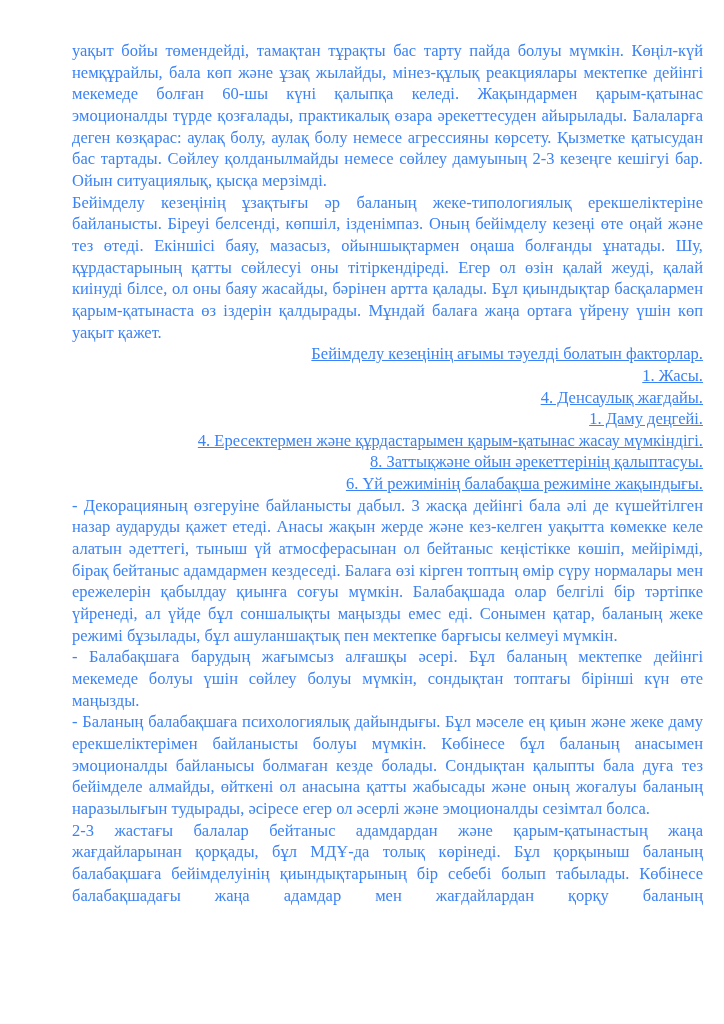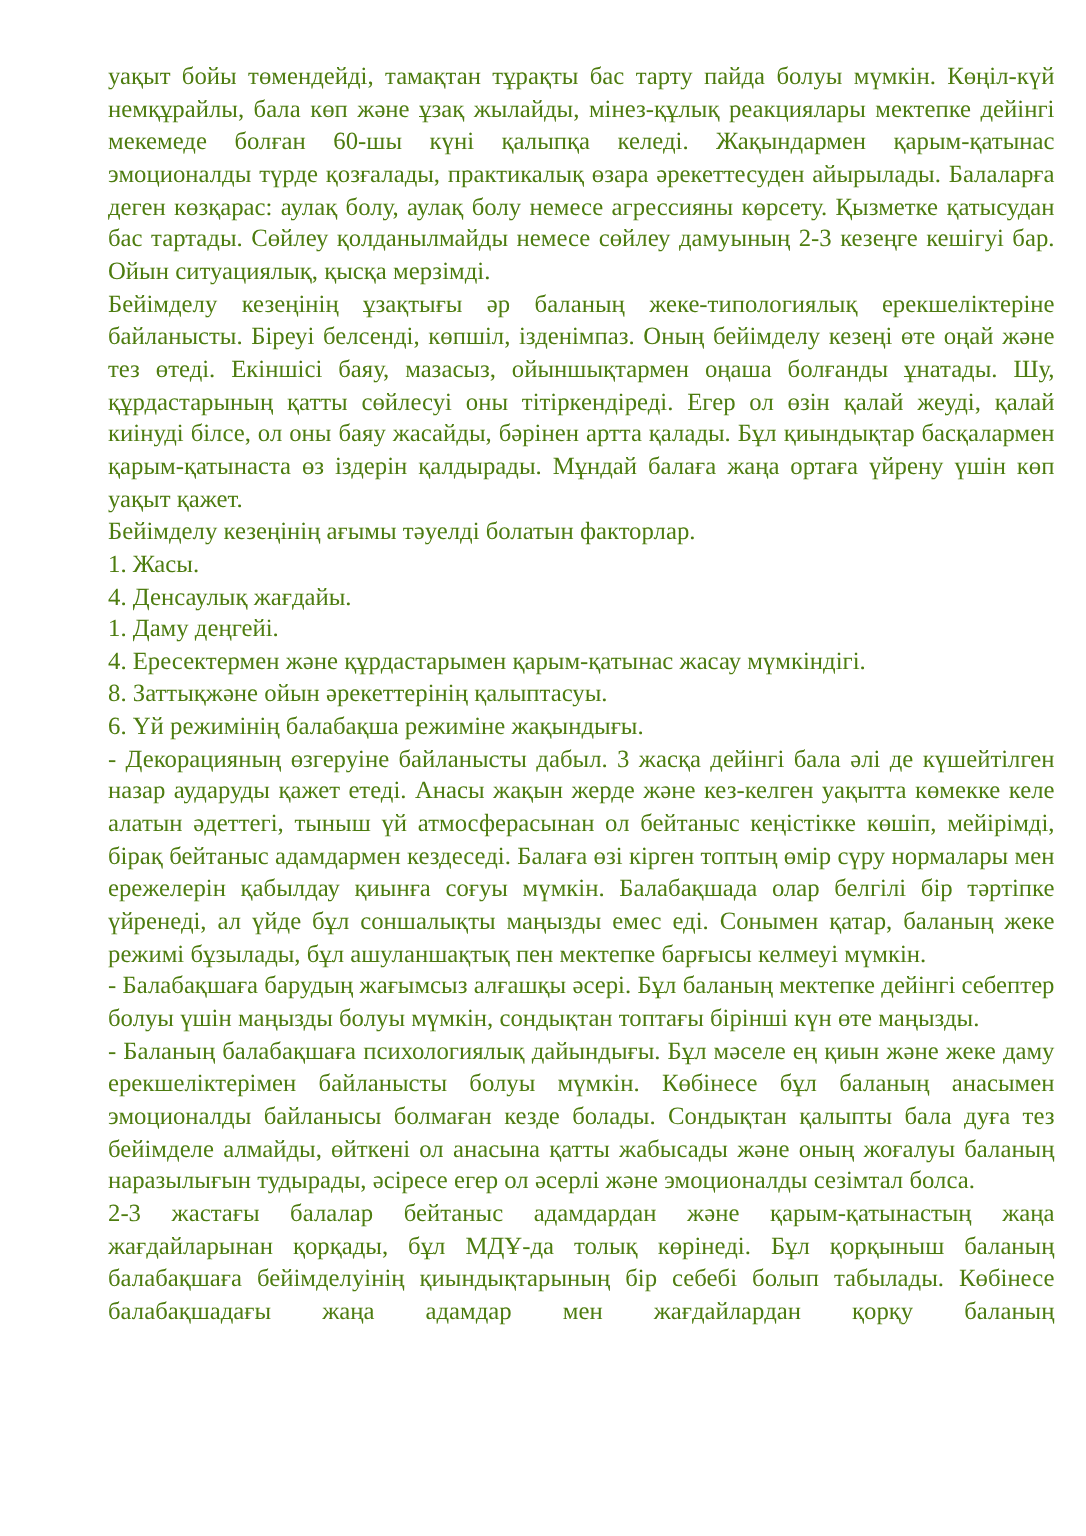--- a/index.html
+++ b/index.html
@@ -14,29 +14,30 @@
     position: relative;
   }
   .page {
     position: absolute;
     left: 72px;
     top: 40px;
     width: 631px;
     font-family: "Liberation Serif", "DejaVu Serif", serif;
     font-size: 16.5px;
     line-height: 21.65px;
-    color: #4d7c0f;
+    color: #3b82f6;
     text-align: justify;
   }
   .page p {
     margin: 0;
     padding: 0;
   }
   .line {
-    text-align: left;
+    text-align: right;
+    text-decoration: underline;
   }
   .justify-last {
     text-align-last: justify;
   }
 </style>
 </head>
 <body>
 
 <div class="page">
   <p>уақыт бойы төмендейді, тамақтан тұрақты бас тарту пайда болуы мүмкін. Көңіл-күй немқұрайлы, бала көп және ұзақ жылайды, мінез-құлық реакциялары мектепке дейінгі мекемеде болған 60-шы күні қалыпқа келеді. Жақындармен қарым-қатынас эмоционалды түрде қозғалады, практикалық өзара әрекеттесуден айырылады. Балаларға деген көзқарас: аулақ болу, аулақ болу немесе агрессияны көрсету. Қызметке қатысудан бас тартады. Сөйлеу қолданылмайды немесе сөйлеу дамуының 2-3 кезеңге кешігуі бар. Ойын ситуациялық, қысқа мерзімді.</p>
@@ -48,18 +49,18 @@
   <p class="line">1. Жасы.</p>
   <p class="line">4. Денсаулық жағдайы.</p>
   <p class="line">1. Даму деңгейі.</p>
   <p class="line">4. Ересектермен және құрдастарымен қарым-қатынас жасау мүмкіндігі.</p>
   <p class="line">8. Заттықжәне ойын әрекеттерінің қалыптасуы.</p>
   <p class="line">6. Үй режимінің балабақша режиміне жақындығы.</p>
 
 
   <p>- Декорацияның өзгеруіне байланысты дабыл. 3 жасқа дейінгі бала әлі де күшейтілген назар аударуды қажет етеді. Анасы жақын жерде және кез-келген уақытта көмекке келе алатын әдеттегі, тыныш үй атмосферасынан ол бейтаныс кеңістікке көшіп, мейірімді, бірақ бейтаныс адамдармен кездеседі. Балаға өзі кірген топтың өмір сүру нормалары мен ережелерін қабылдау қиынға соғуы мүмкін. Балабақшада олар белгілі бір тәртіпке үйренеді, ал үйде бұл соншалықты маңызды емес еді. Сонымен қатар, баланың жеке режимі бұзылады, бұл ашуланшақтық пен мектепке барғысы келмеуі мүмкін.</p>
 
-  <p>- Балабақшаға барудың жағымсыз алғашқы әсері. Бұл баланың мектепке дейінгі себептер болуы үшін маңызды болуы мүмкін, сондықтан топтағы бірінші күн өте маңызды.</p>
+  <p>- Балабақшаға барудың жағымсыз алғашқы әсері. Бұл баланың мектепке дейінгі мекемеде болуы үшін сөйлеу болуы мүмкін, сондықтан топтағы бірінші күн өте маңызды.</p>
 
   <p>- Баланың балабақшаға психологиялық дайындығы. Бұл мәселе ең қиын және жеке даму ерекшеліктерімен байланысты болуы мүмкін. Көбінесе бұл баланың анасымен эмоционалды байланысы болмаған кезде болады. Сондықтан қалыпты бала дуға тез бейімделе алмайды, өйткені ол анасына қатты жабысады және оның жоғалуы баланың наразылығын тудырады, әсіресе егер ол әсерлі және эмоционалды сезімтал болса.</p>
 
   <p class="justify-last">2-3 жастағы балалар бейтаныс адамдардан және қарым-қатынастың жаңа жағдайларынан қорқады, бұл МДҰ-да толық көрінеді. Бұл қорқыныш баланың балабақшаға бейімделуінің қиындықтарының бір себебі болып табылады. Көбінесе балабақшадағы жаңа адамдар мен жағдайлардан қорқу баланың</p>
 </div>
 
 </body></html>

